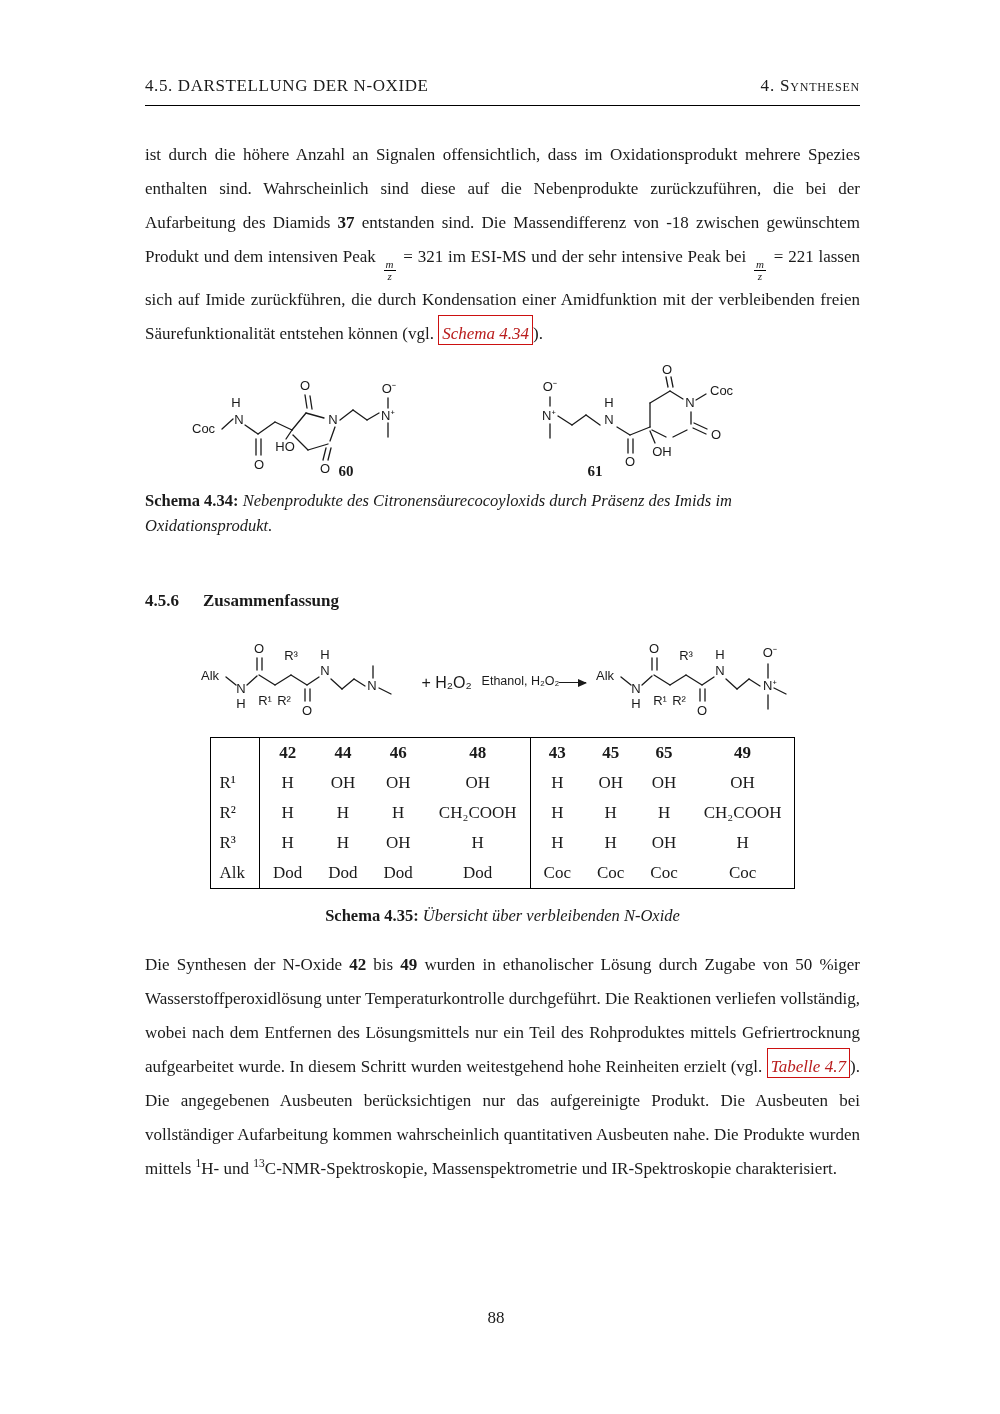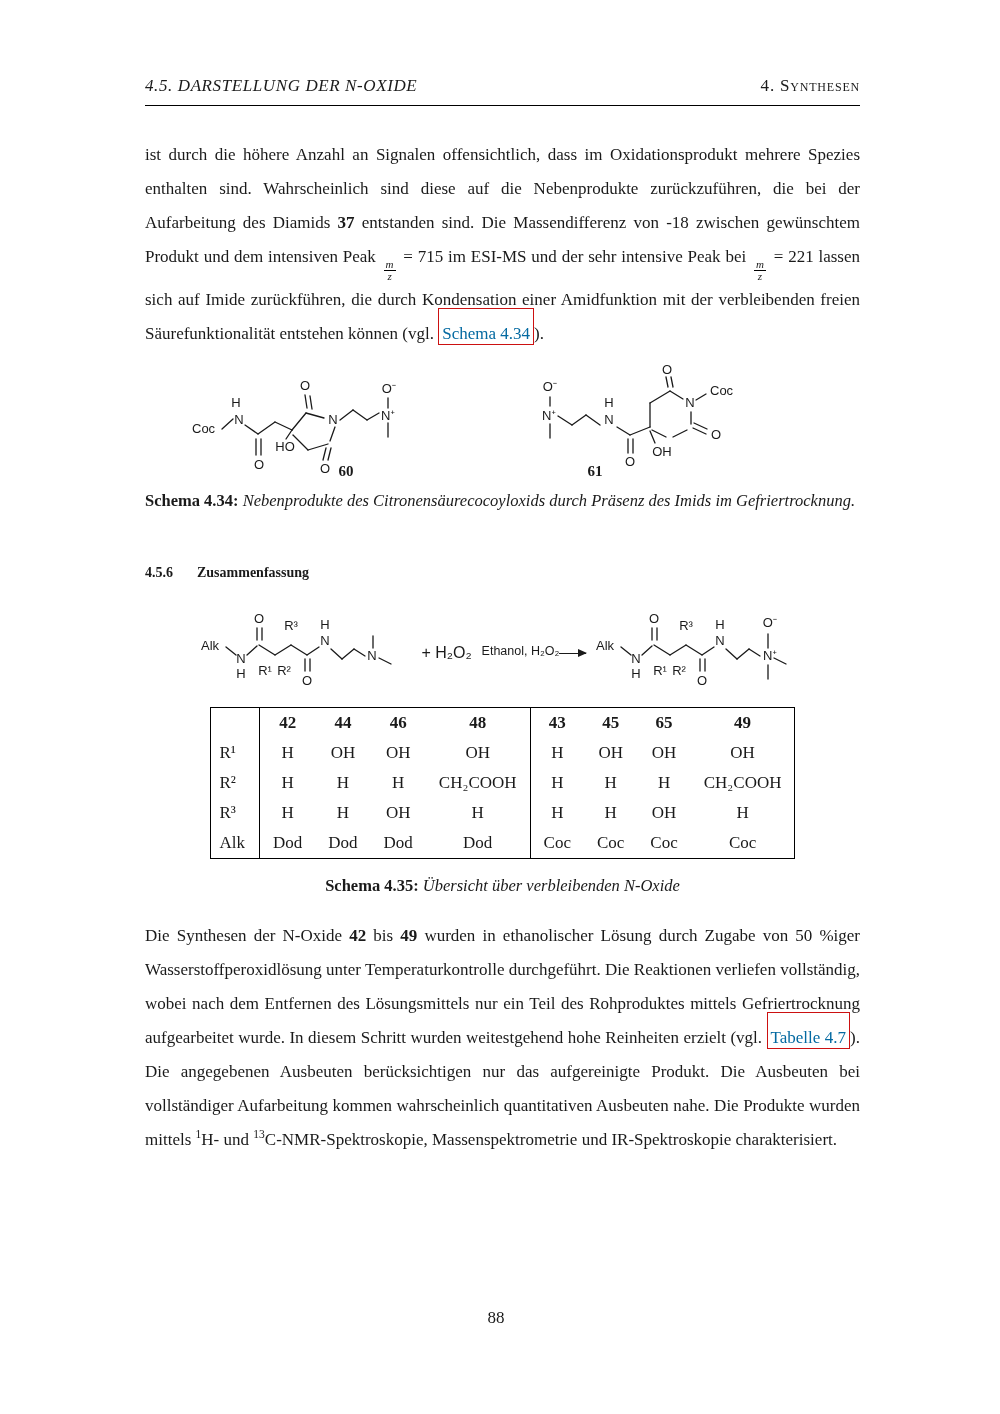--- a/index.html
+++ b/index.html
@@ -8,21 +8,21 @@
     width:1000px; height:1414px;
     font-family:"Liberation Serif", serif;
     color:#1a1a1a;
     position:relative;
     overflow:hidden;
   }
   .page { padding:76px 140px 0 145px; height:100%; position:relative; }
 
   
   .running-head { display:flex; justify-content:space-between; align-items:baseline; font-size:17px; }
-  .head-left { font-style:italic; letter-spacing:0.6px;text-align:center; }
+  .head-left { letter-spacing:0.6px;text-align:center; }
   .head-right { font-variant:small-caps; letter-spacing:0.8px; }
   .head-rule { border:none; border-top:1.3px solid #000; margin-top:9px; }
 
   
   .body-text { font-size:17px; line-height:2.0; text-align:justify; }
   .para-1 { margin-top:32px; }
   .para-2 { margin-top:20px; }
   .body-text b { font-weight:bold; }
   sup { font-size:68%; vertical-align:super; line-height:0; }
 
@@ -31,39 +31,39 @@
     display:inline-flex; flex-direction:column; align-items:center;
     vertical-align:-0.5em; font-size:11px; line-height:1.05;
     font-style:italic; margin:0 3px;
   }
   .frac .num { border-bottom:1px solid #000; padding:0 2px; }
   .frac .den { padding:0 2px; }
 
   
   .ref-box {
     border:1.5px solid var(--link_box, #cc1111);
-    padding:15px 3px 1px 3px;
-    color:#0369a1; text-decoration:none; white-space:nowrap;
+    padding:8px 3px 1px 3px;
+    color:#b91c1c; text-decoration:none; white-space:nowrap;font-style:italic;
   }
 
   
   .figure-row { display:flex; justify-content:center; align-items:center; gap:34px; margin-top:12px; }
   svg.struct line { stroke:#1a1a1a; stroke-width:1.3; stroke-linecap:round; }
   svg.struct text { font-family:"Liberation Sans", sans-serif; font-size:13px; fill:#1a1a1a; }
   svg.struct text.cnum { font-family:"Liberation Serif", serif; font-size:15px; font-weight:bold; }
 
   
   .caption { font-size:16.5px; line-height:1.55; }
   .caption-434 { margin-top:10px; }
   .caption-435 { margin-top:14px; text-align:center; }
   .cap-label { font-weight:bold; }
   .cap-text { font-style:italic; }
 
   
-  .section-heading { margin-top:52px; font-size:14px; font-weight:bold; }
+  .section-heading { margin-top:52px; font-size:17px; font-weight:bold; }
   .heading-num { margin-right:24px; }
 
   
   .scheme-row { display:flex; justify-content:center; align-items:center; margin-top:26px; gap:8px; }
   .plus-h2o2 { font-family:"Liberation Sans", sans-serif; font-size:16px; white-space:nowrap; margin:0 2px; }
   .arrow-block { display:flex; flex-direction:row; align-items:center; width:104px; }
   .arrow-label { font-family:"Liberation Sans", sans-serif; font-size:12.5px; margin-bottom:4px; white-space:nowrap; }
   .arrow-shaft { position:relative; width:100%; height:0; border-top:1.3px solid #1a1a1a; }
   .arrow-shaft::after {
     content:""; position:absolute; right:-1px; top:-4.6px;
@@ -87,21 +87,21 @@
 
   <header class="running-head">
     <span class="head-left">4.5. DARSTELLUNG DER N-OXIDE</span>
     <span class="head-right">4. Synthesen</span>
   </header>
   <hr class="head-rule">
 
   <p class="body-text para-1"><span>ist durch die höhere Anzahl an Signalen offensichtlich, dass im Oxidationsprodukt mehrere Spezies enthalten sind. Wahrscheinlich sind diese auf die Nebenprodukte zurückzuführen, die bei der Aufarbeitung des Diamids </span><b>37</b><span> entstanden sind. Die Massendifferenz von -18 zwischen gewünschtem Produkt und dem intensiven Peak </span><span class="frac">
         <span class="num">m</span>
         <span class="den">z</span>
-      </span><span> = 715 im ESI-MS und der sehr intensive Peak bei </span><span class="frac">
+      </span><span> = 321 im ESI-MS und der sehr intensive Peak bei </span><span class="frac">
         <span class="num">m</span>
         <span class="den">z</span>
       </span><span> = 221 lassen sich auf Imide zurückführen, die durch Kondensation einer Amidfunktion mit der verbleibenden freien Säurefunktionalität entstehen können (vgl. </span><a href="#" class="ref-box">Schema 4.34</a><span>).</span></p>
 
   <div class="figure-row">
 
     <svg class="struct" width="300" height="115" viewBox="0 0 300 115">
       <g>
         <line x1="36" y1="66" x2="47" y2="56"></line>
         <line x1="59" y1="62" x2="72" y2="71"></line>
@@ -173,21 +173,21 @@
         <text x="147" y="11" text-anchor="middle">O</text>
         <text x="170" y="44" text-anchor="middle">N</text>
         <text x="190" y="32">Coc</text>
         <text x="196" y="76" text-anchor="middle">O</text>
         <text x="142" y="93" text-anchor="middle">OH</text>
         <text class="cnum" x="75" y="113" text-anchor="middle">61</text>
       </g>
     </svg>
   </div>
 
-  <p class="caption caption-434"><span class="cap-label">Schema 4.34:</span><span class="cap-text"> Nebenprodukte des Citronensäurecocoyloxids durch Präsenz des Imids im Gefriertrocknung.</span></p>
+  <p class="caption caption-434"><span class="cap-label">Schema 4.34:</span><span class="cap-text"> Nebenprodukte des Citronensäurecocoyloxids durch Präsenz des Imids im Oxidationsprodukt.</span></p>
 
   <h2 class="section-heading"><span class="heading-num">4.5.6</span><span>Zusammenfassung</span></h2>
 
   <div class="scheme-row">
 
     <svg class="struct" width="212" height="92" viewBox="0 0 212 92">
       <g>
         <line x1="27" y1="40" x2="37" y2="48"></line>
         <line x1="48" y1="48" x2="58" y2="39"></line>
         <line x1="58" y1="33" x2="58" y2="21"></line>

